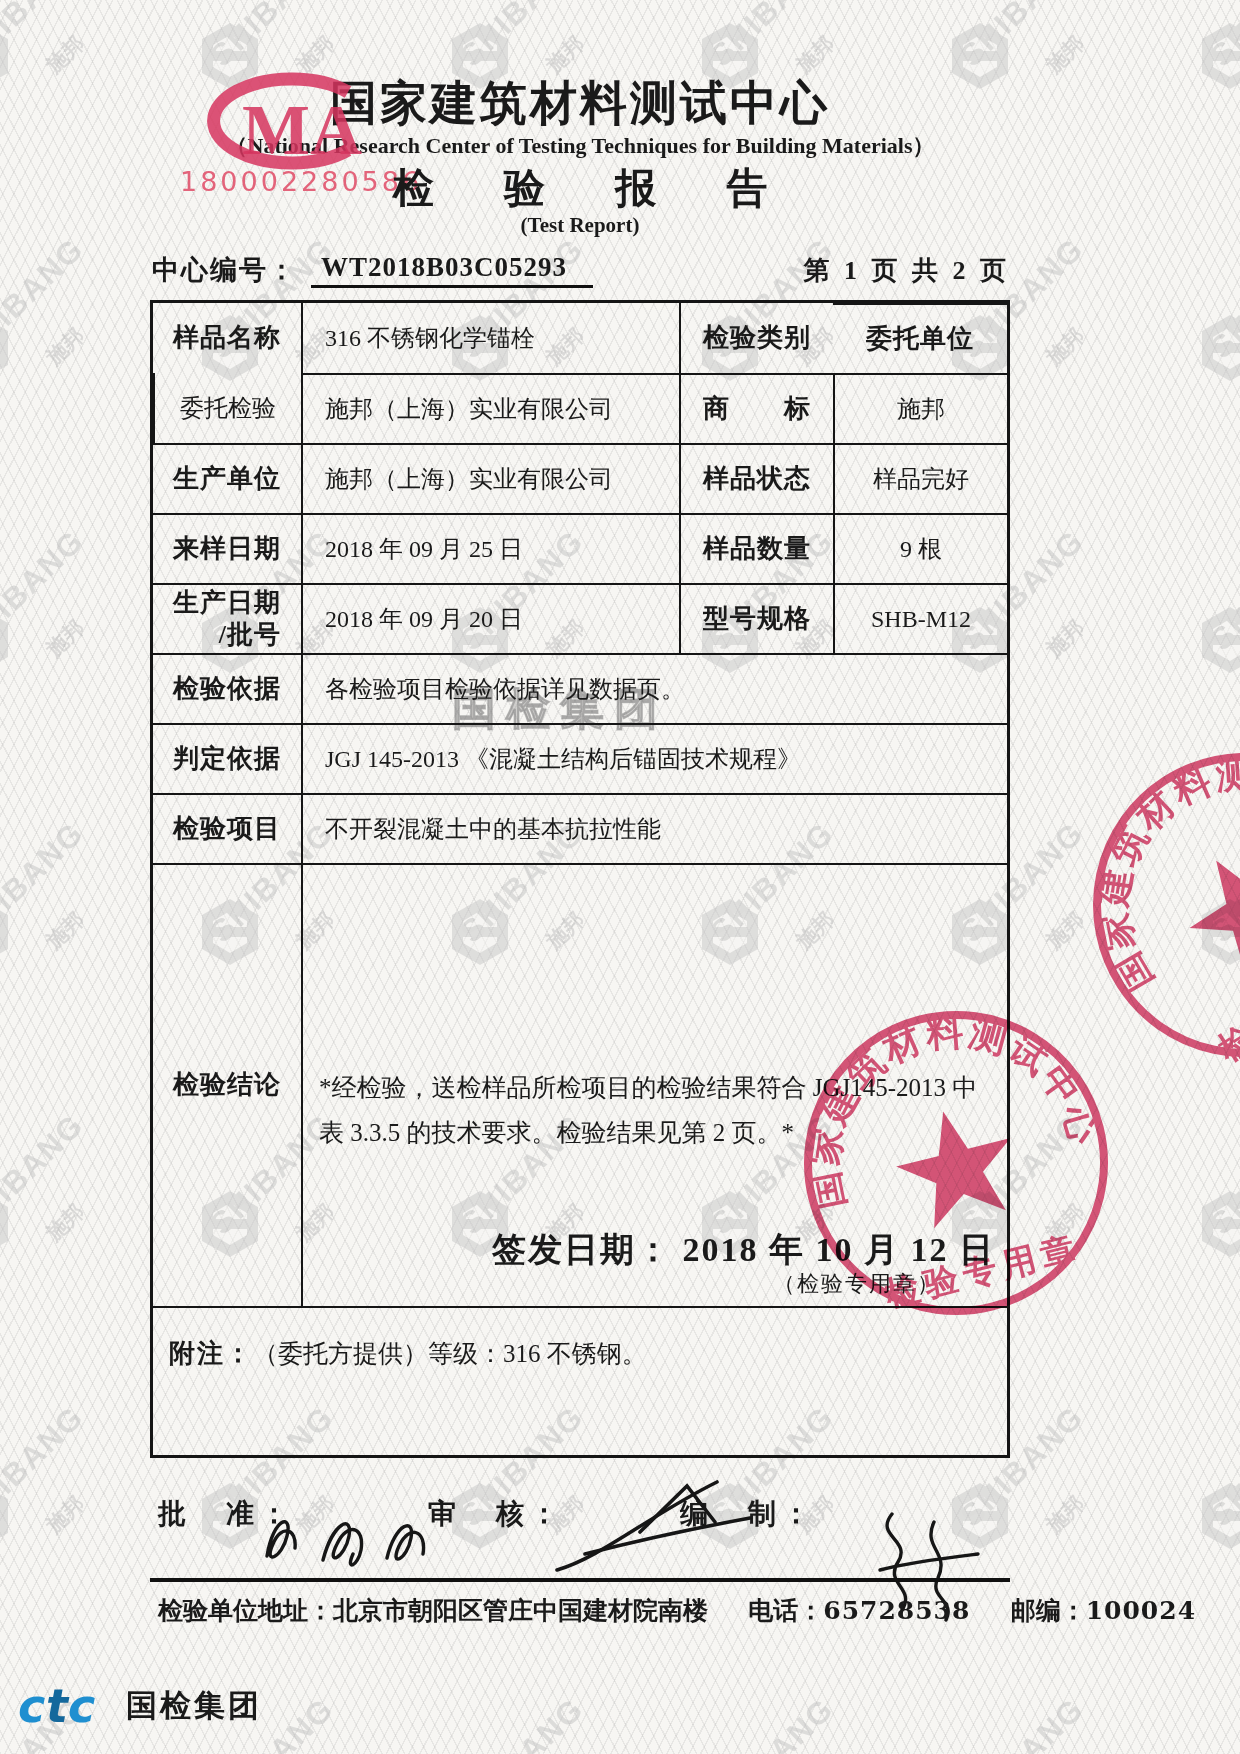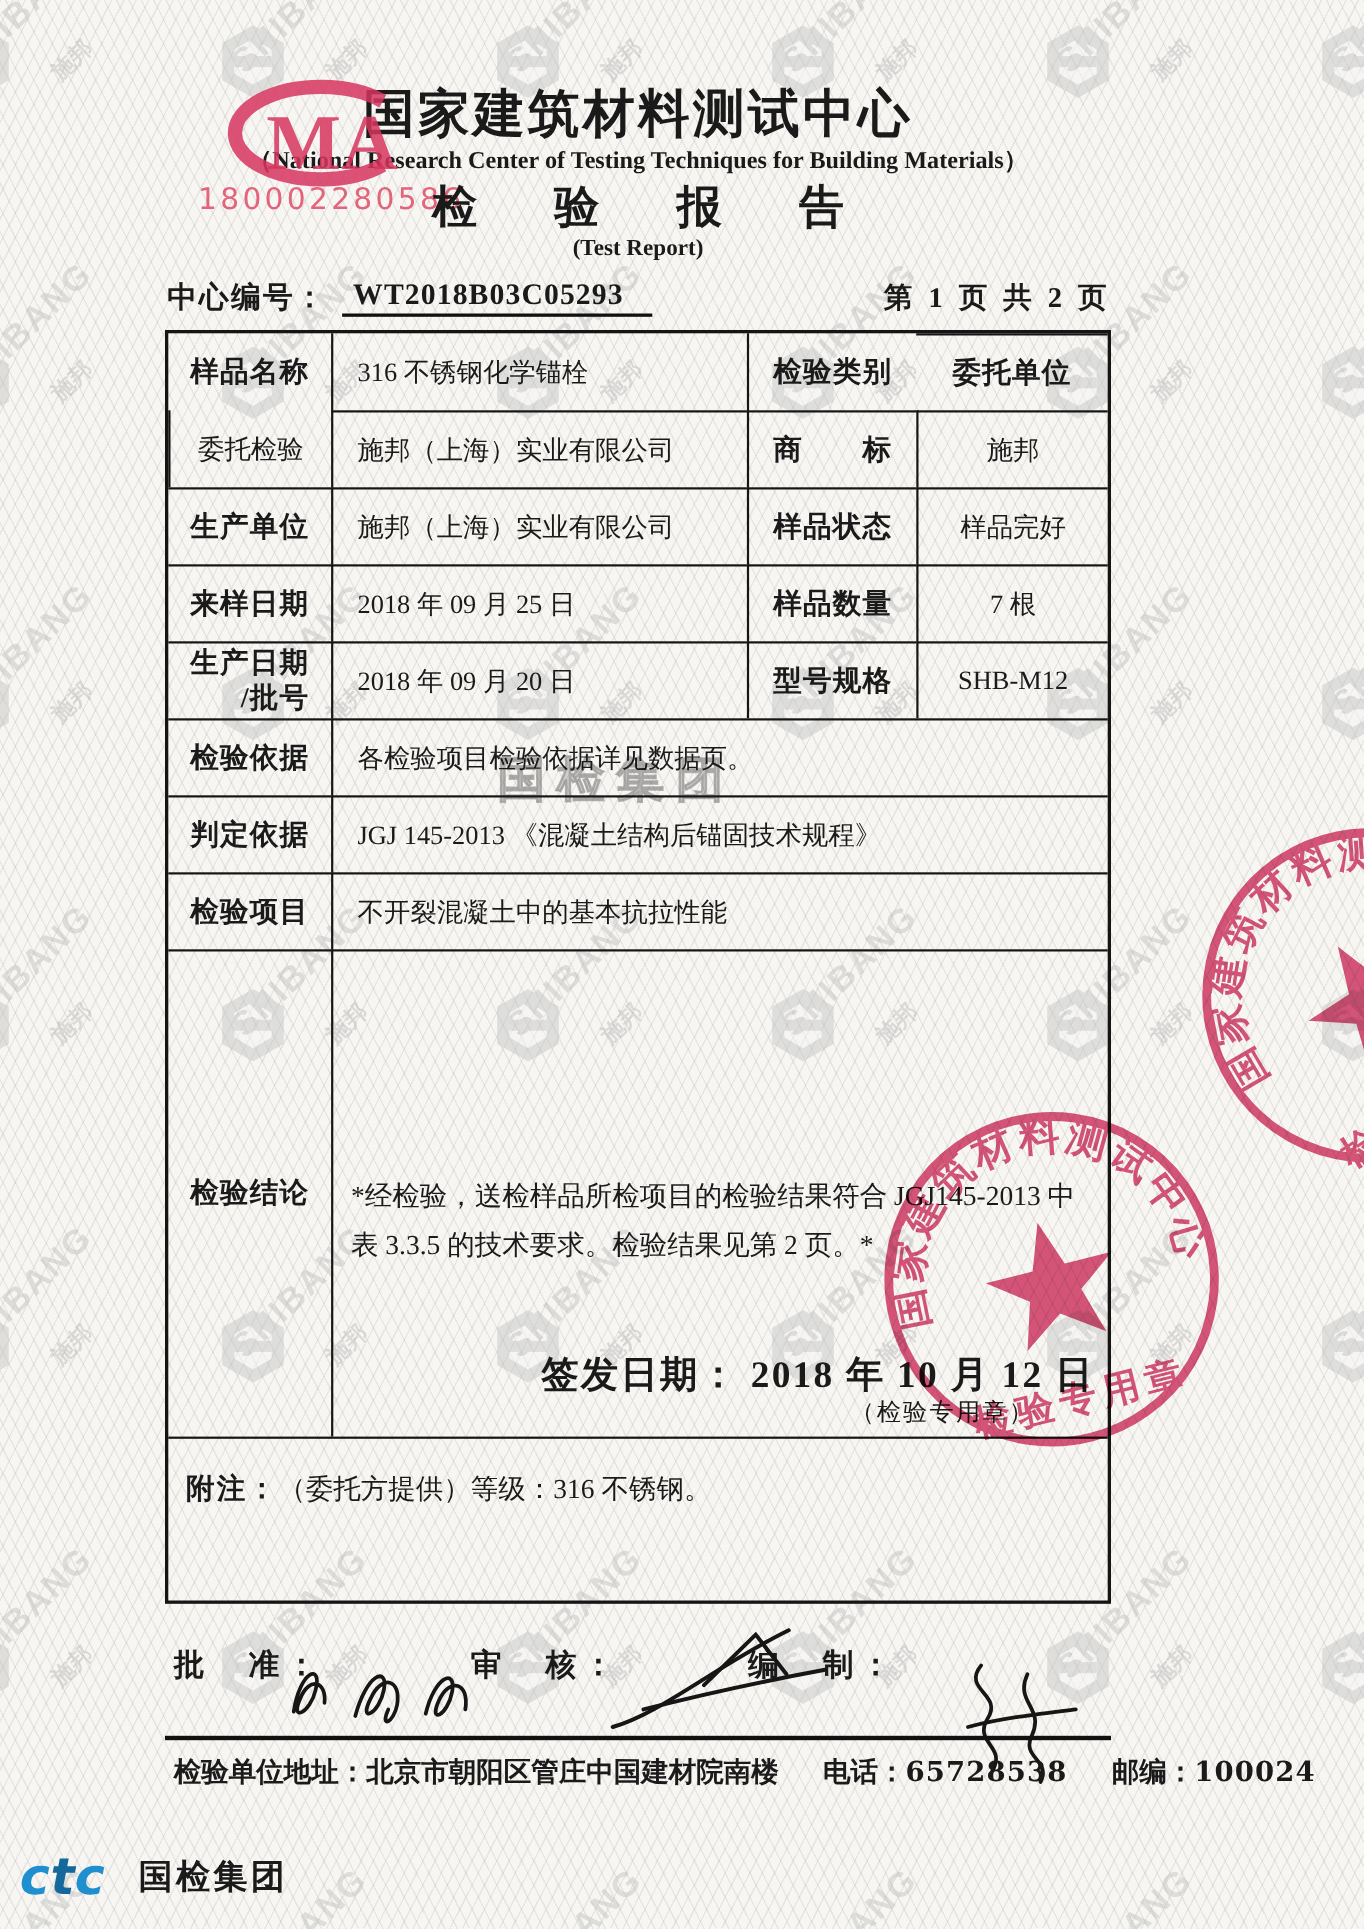--- a/index.html
+++ b/index.html
@@ -450,21 +450,21 @@
       <div class="cell valc bl bt">施邦</div>
 
       <div class="cell lab bt">生产单位</div>
       <div class="cell val bl bt">施邦（上海）实业有限公司</div>
       <div class="cell lab bl bt">样品状态</div>
       <div class="cell valc bl bt">样品完好</div>
 
       <div class="cell lab bt">来样日期</div>
       <div class="cell val bl bt">2018 年 09 月 25 日</div>
       <div class="cell lab bl bt">样品数量</div>
-      <div class="cell valc bl bt">7 根</div>
+      <div class="cell valc bl bt">9 根</div>
 
       <div class="cell lab bt">生产日期
 /批号</div>
       <div class="cell val bl bt">2018 年 09 月 20 日</div>
       <div class="cell lab bl bt">型号规格</div>
       <div class="cell valc bl bt">SHB-M12</div>
 
       <div class="cell lab bt">检验依据</div>
       <div class="cell val bl bt span3">各检验项目检验依据详见数据页。</div>
 

